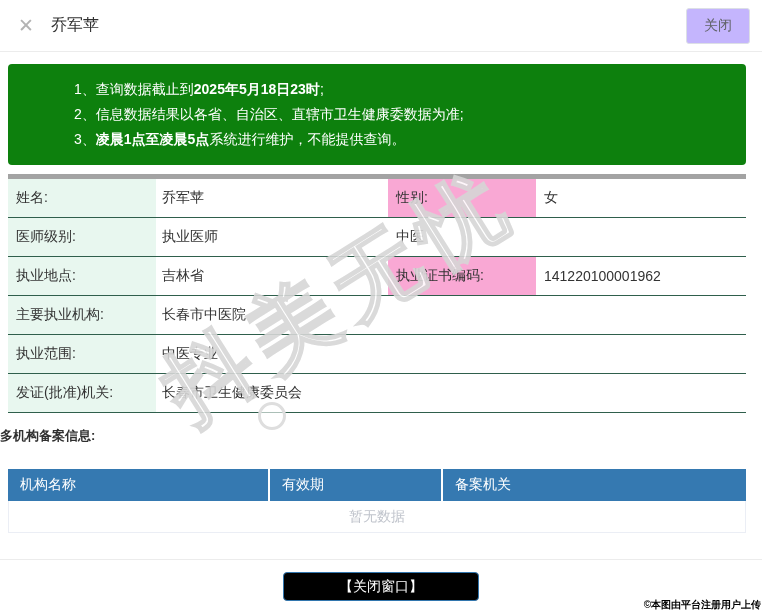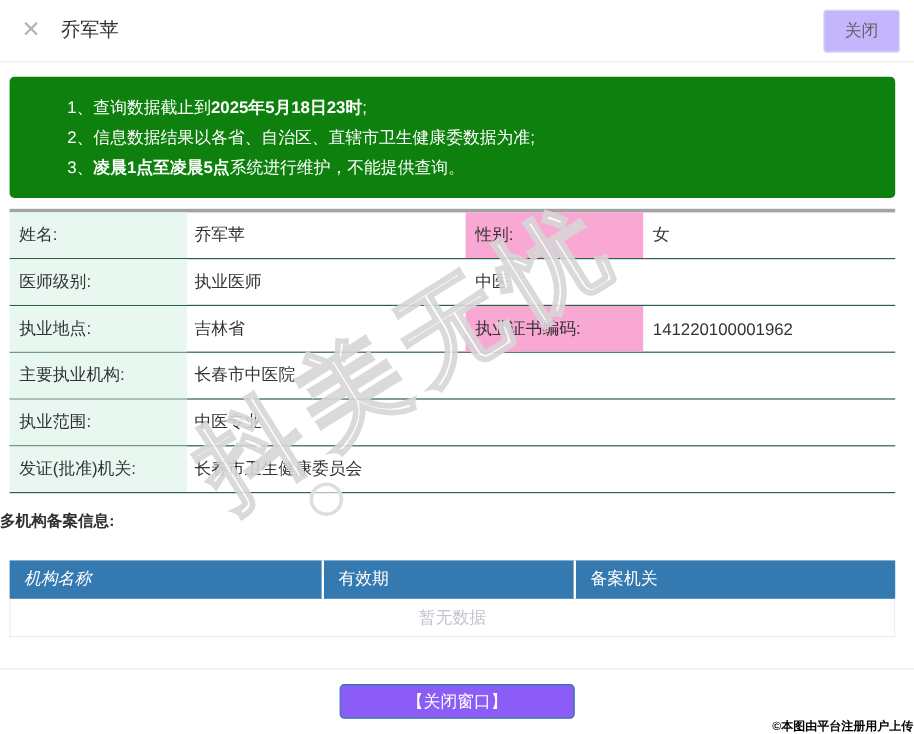--- a/index.html
+++ b/index.html
@@ -17,54 +17,54 @@
   .close-x { color:#b3b3b3; font-size:19px; line-height:1; margin:0 17px 0 6px; cursor:pointer; }
   .title { font-size:16px; color:#303030; }
   .btn-close-top {
     margin-left:auto; background:#c4b5fd; border:1px solid #dcdfe6; border-radius:3px;
     color:#606266; font-size:14px; padding:8px 17px; cursor:pointer;
     font-family:inherit;
   }
   
   .notice {
     margin:12px 16px 0 8px; background:#0d800d; border-radius:4px;
-    color:#fff; font-size:14px; padding:13px 10px 13px 48px;
+    color:#fff; font-size:14px; padding:13px 10px 13px 66px;
   }
   .notice p { margin:0; line-height:25px; }
   .notice b { font-weight:bold; }
   
-  .info-table { margin:9px 16px 0 8px; border-top:3px solid #a3a3a3; }
+  .info-table { margin:9px 16px 0 8px; border-top:5px solid #a3a3a3; }
   .info-row {
     display:flex; align-items:stretch; min-height:38px;
     border-bottom:1px solid #2f5f4c; font-size:14px;
   }
   .cell { display:flex; align-items:center; box-sizing:border-box; }
   .lbl  { width:148px; flex:none; background:#e8f7ef; padding-left:8px; }
   .val1 { width:232px; flex:none; padding-left:6px; }
   .lbl2 { width:148px; flex:none; background:#f9a8d4; padding-left:8px; }
   .val2 { flex:1; padding-left:8px; }
   .valf { flex:1; padding-left:6px; }
   
   .section-title { margin-top:14px; text-align:left; font-weight:bold; font-size:13px; color:#303030; }
   
   .filing-table { margin:24px 16px 0 8px; }
   .filing-header { display:flex; background:#3579b1; color:#fff; font-size:14px; height:32px; }
   .fh-cell { display:flex; align-items:center; padding-left:12px; box-sizing:border-box; }
-  .fh-1 { width:262px; border-right:2px solid #fff;font-style:italic; }
-  .fh-2 { width:210px; border-right:2px solid #fff; }
+  .fh-1 { width:262px; border-right:2px solid #fff; }
+  .fh-2 { width:173px; border-right:2px solid #fff; }
   .fh-3 { flex:1; }
   .filing-empty {
     height:31px; display:flex; align-items:center; justify-content:center;
     border:1px solid #ebeef5; border-top:none; color:#c0c4cc; font-size:14px;
   }
   
   .bottom-divider { margin-top:26px; border-top:1px solid #ececec; }
   .footer-btn-wrap { display:flex; justify-content:center; margin-top:12px; }
   .btn-close-window {
-    width:196px; height:29px; background:#8b5cf6; border:1px solid #3276ae; border-radius:4px;
+    width:196px; height:29px; background:#000000; border:1px solid #3276ae; border-radius:4px;
     color:#fff; font-size:14px; display:flex; align-items:center; justify-content:center;
     cursor:pointer; font-family:inherit;
   }
   .copyright {
     position:absolute; right:1px; bottom:0; font-size:10px; font-weight:bold; color:#000;
     text-shadow:-1px -1px 0 #fff, 1px -1px 0 #fff, -1px 1px 0 #fff, 1px 1px 0 #fff;
   }
   
   .watermark {
     position:absolute; left:110px; top:238px; width:460px; z-index:5;

